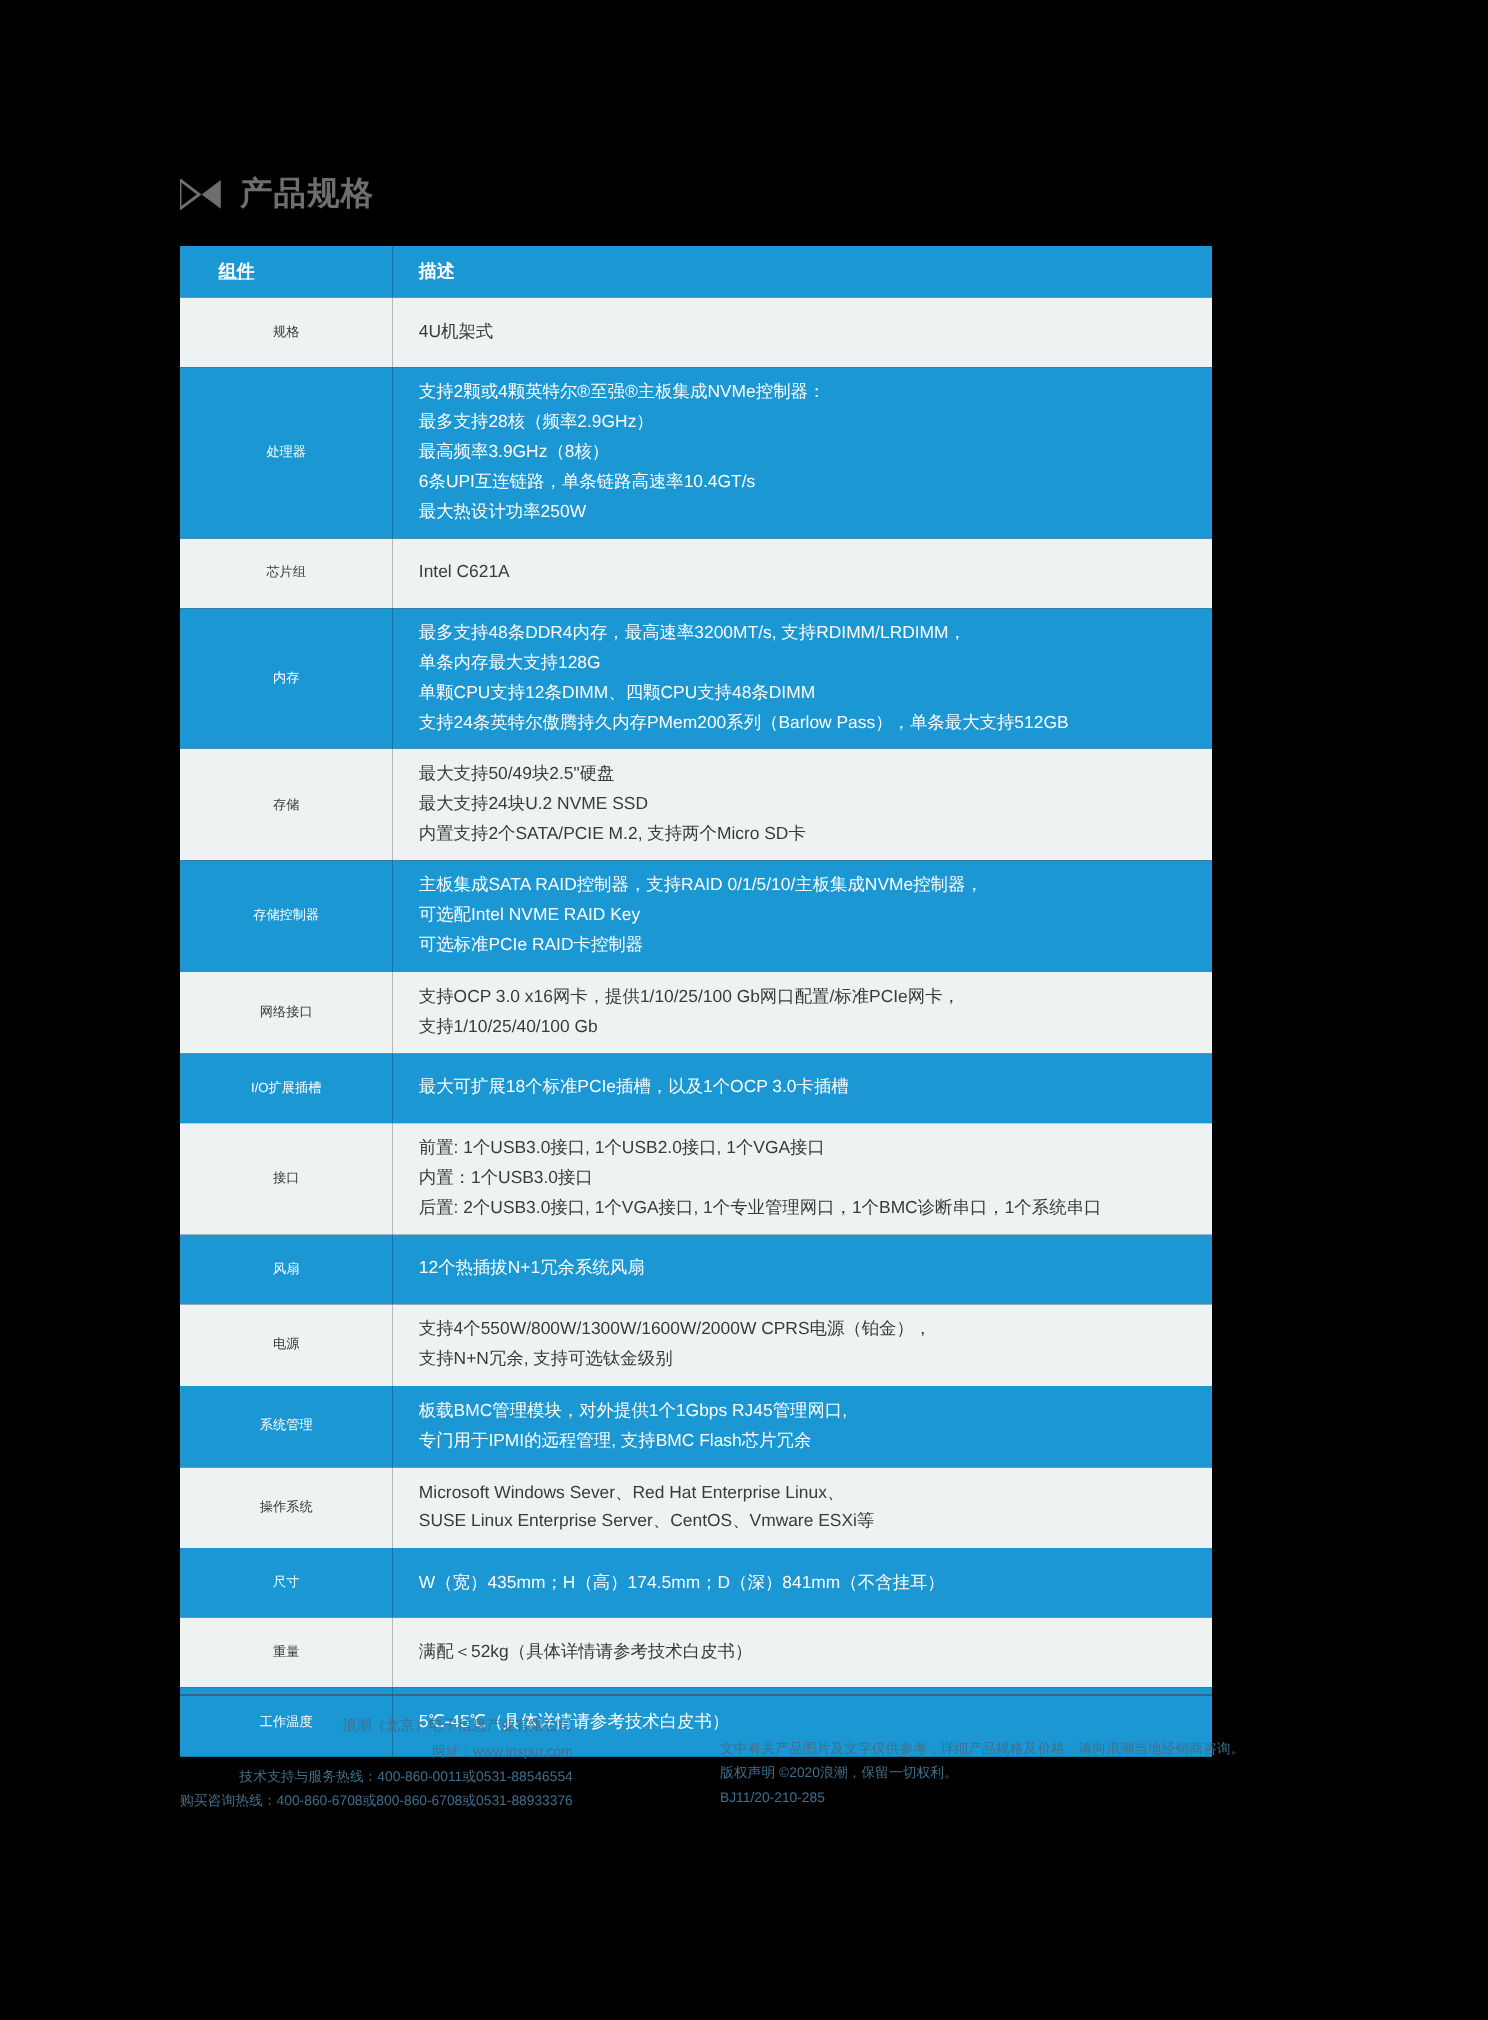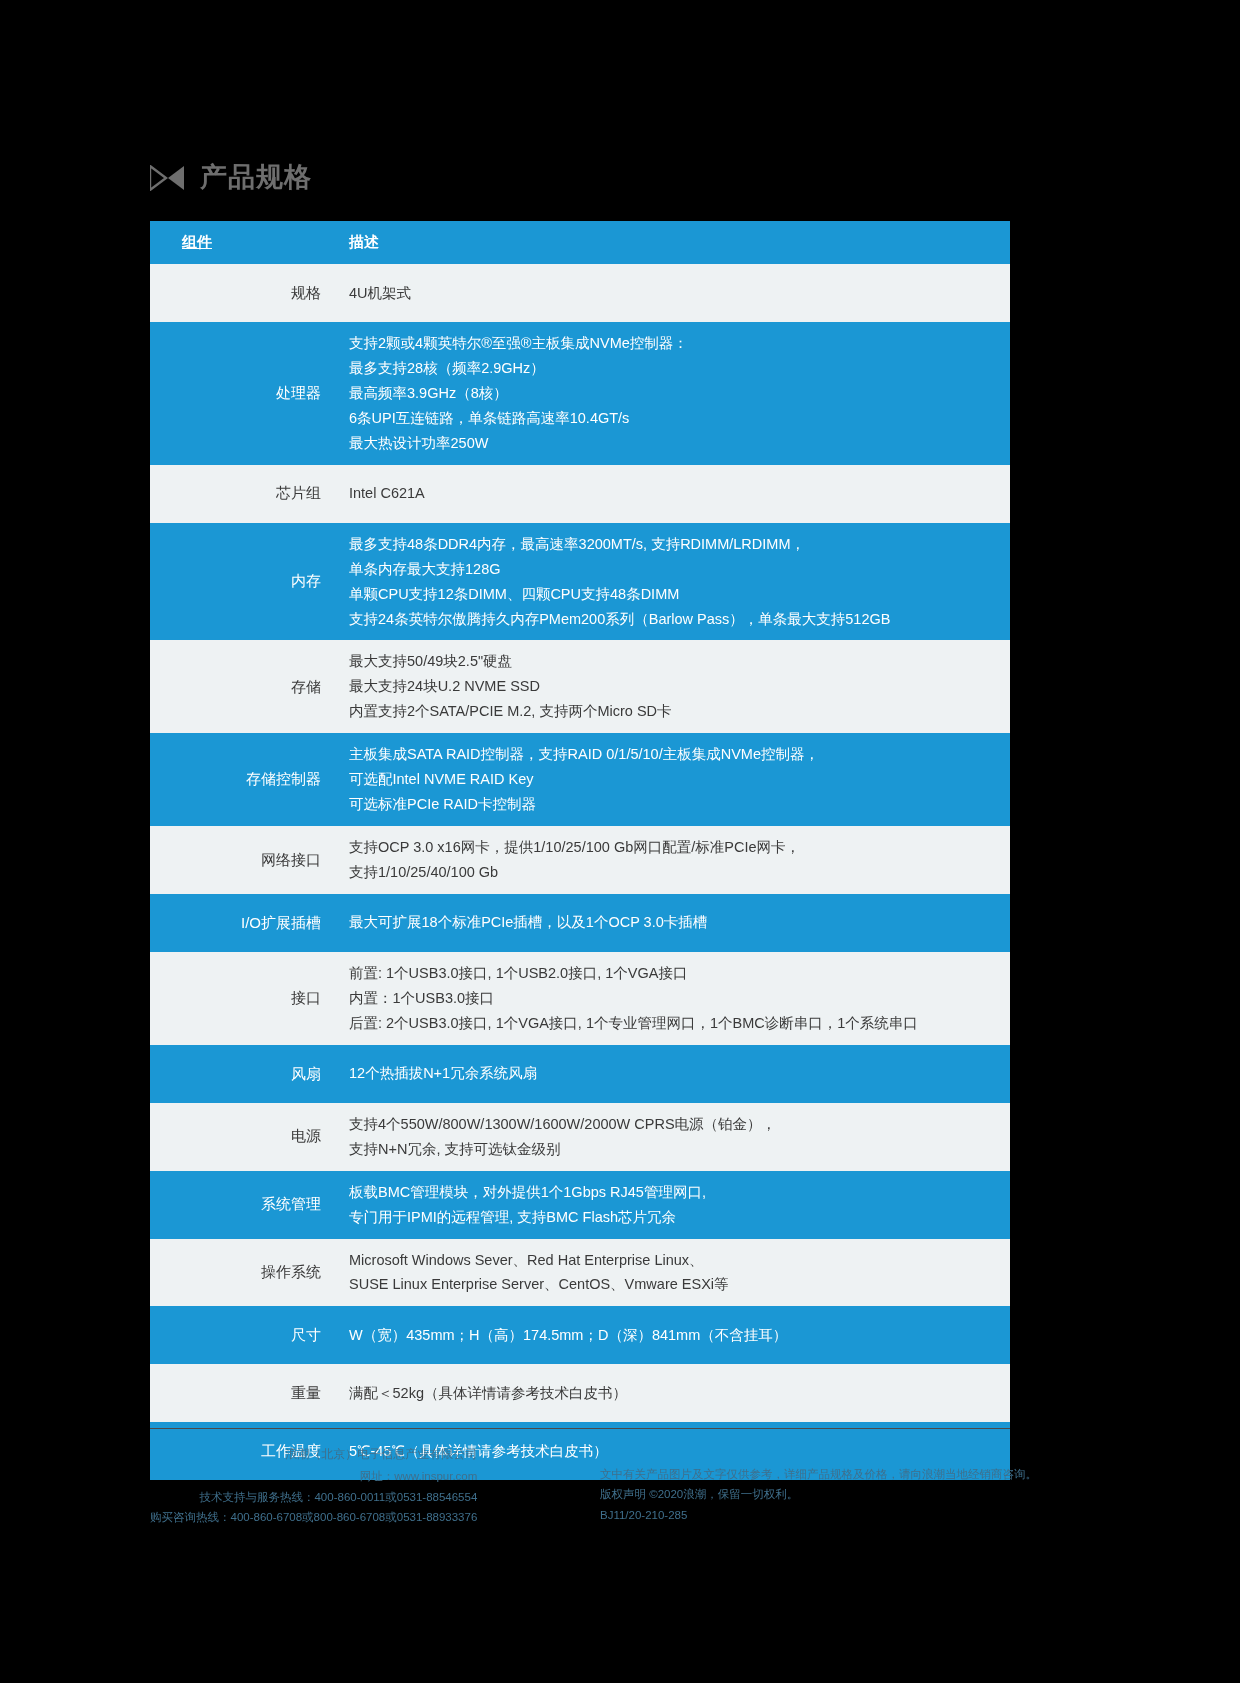--- a/index.html
+++ b/index.html
@@ -9,21 +9,21 @@
   }
   body {
     width: 1240px;
     height: 1683px;
     position: relative;
     font-family: "Liberation Sans", sans-serif;
     -webkit-font-smoothing: antialiased;
   }
   .page {
     position: absolute;
-    left: 0; top: 16px;
+    left: 0; top: 0;
     width: 1240px;
     height: 1545px;
     background: #000000;
     overflow: hidden;
   }
 
   
   .heading {
     position: absolute;
     left: 150px;
@@ -77,22 +77,22 @@
   .row-blue td {
     background: #1b97d4;
     color: #ffffff;
   }
   .row-light td {
     background: #eef2f3;
     color: #3a3a3a;
   }
 
   td.key {
-    text-align: right;
-    font-size: 15px;
+    text-align: center;
+    font-size: 11px;
     padding: 9px 6px;
     line-height: 1.5;
   }
   td.val {
     font-size: 14.5px;
     padding: 9px 28px 9px 22px;
     line-height: 1.72;
   }
   td.val .line { display: block; white-space: nowrap; }
 

